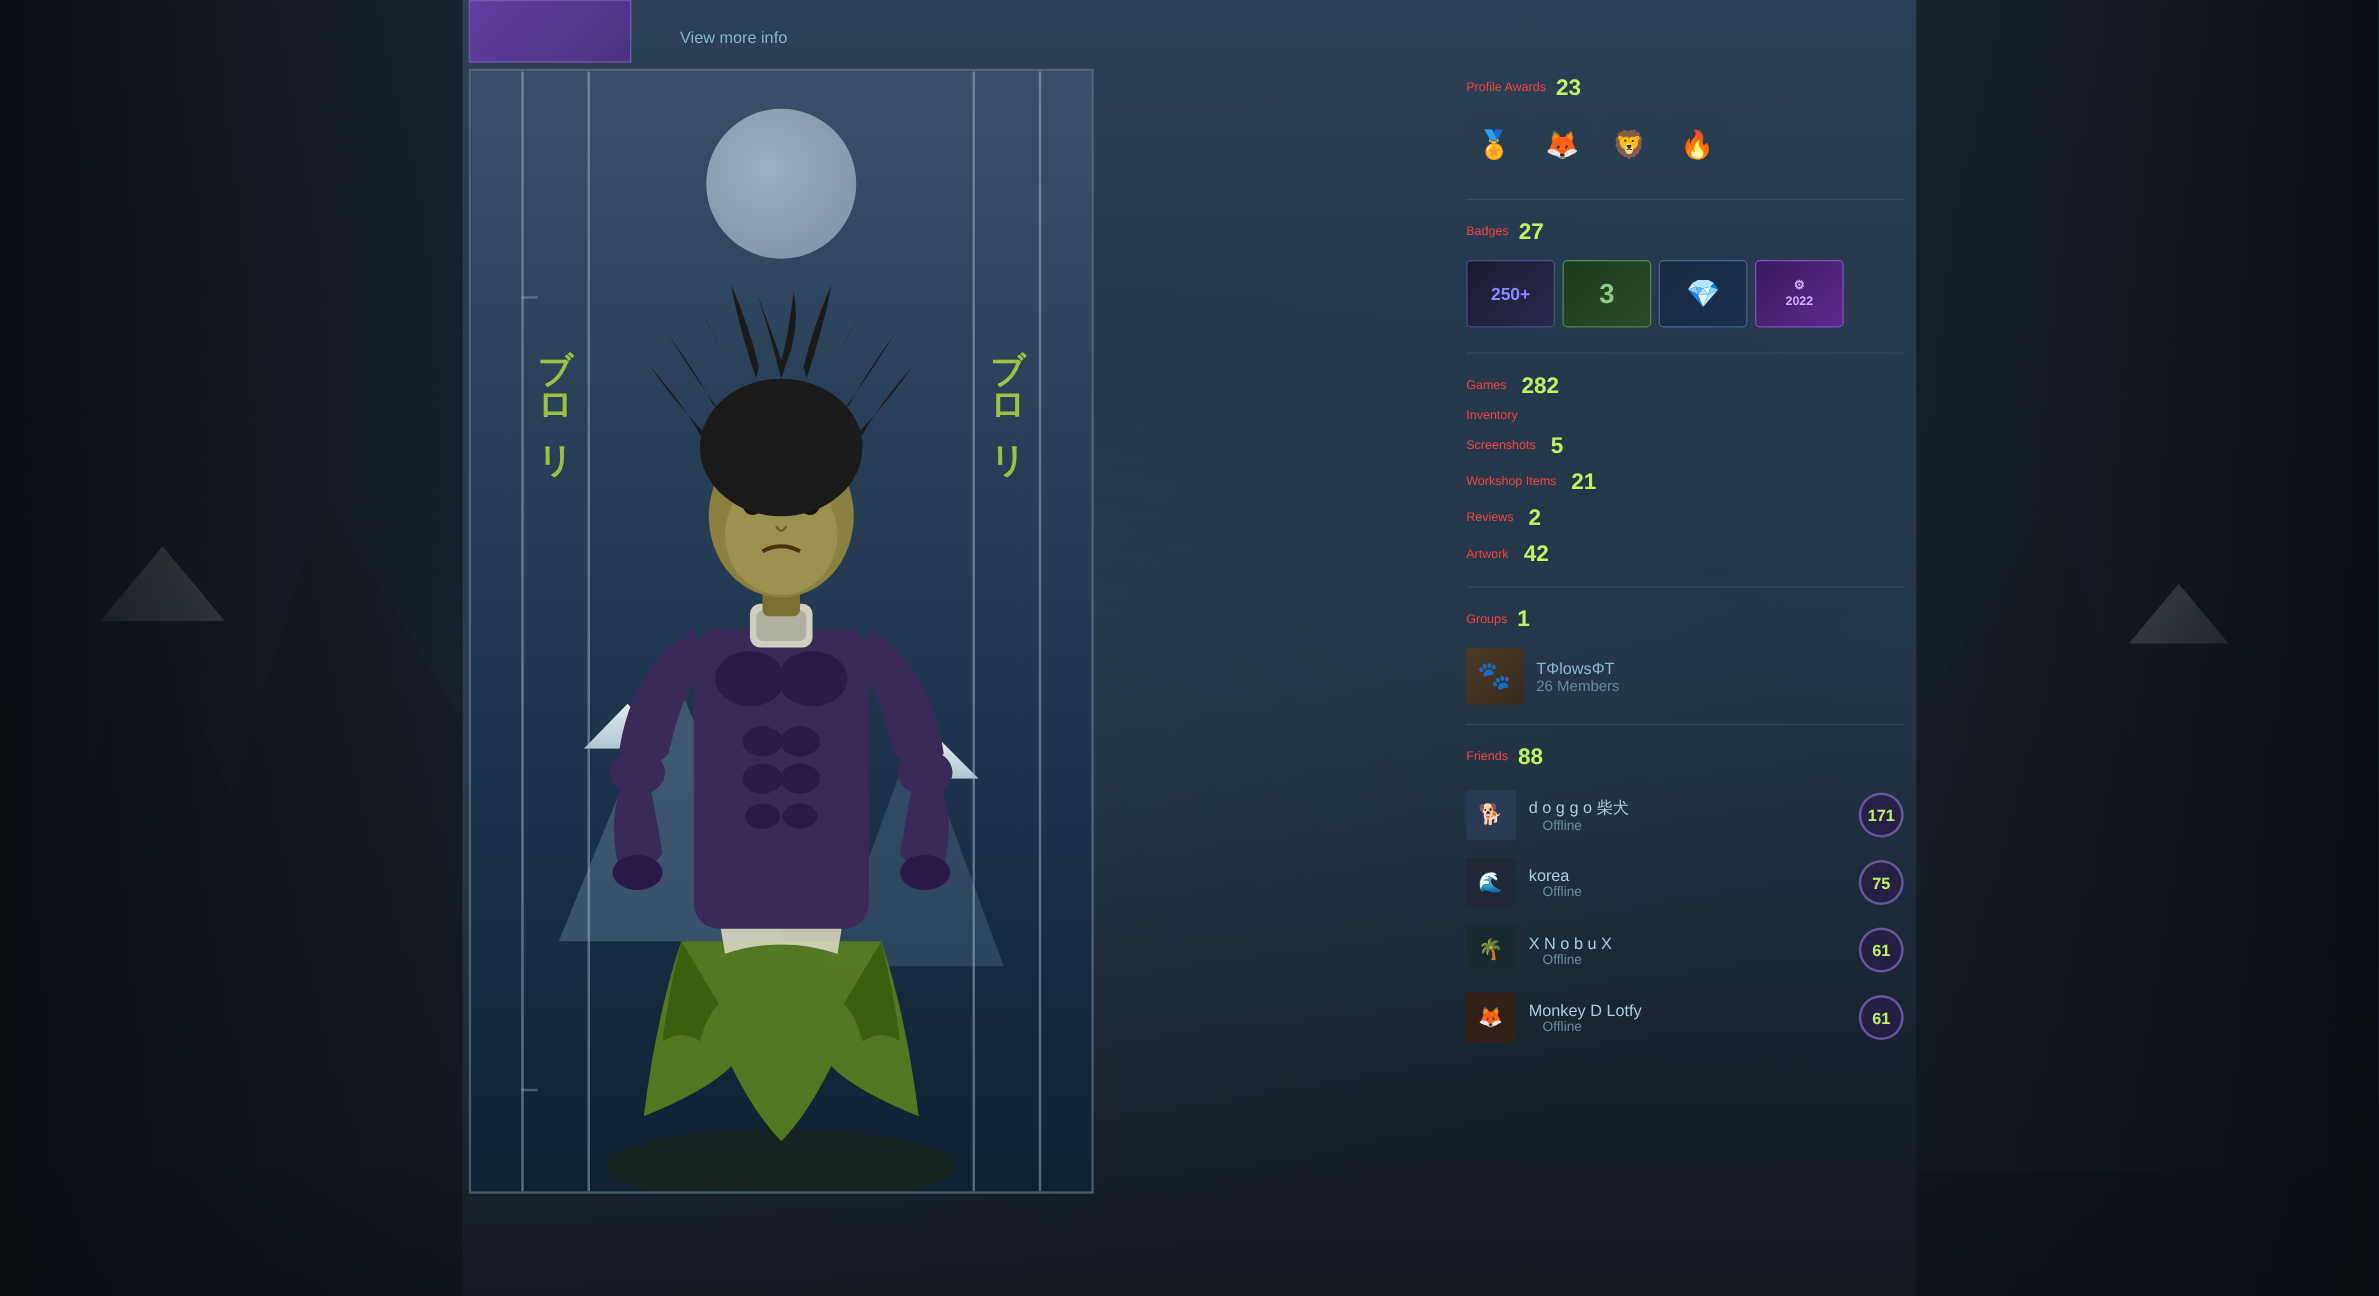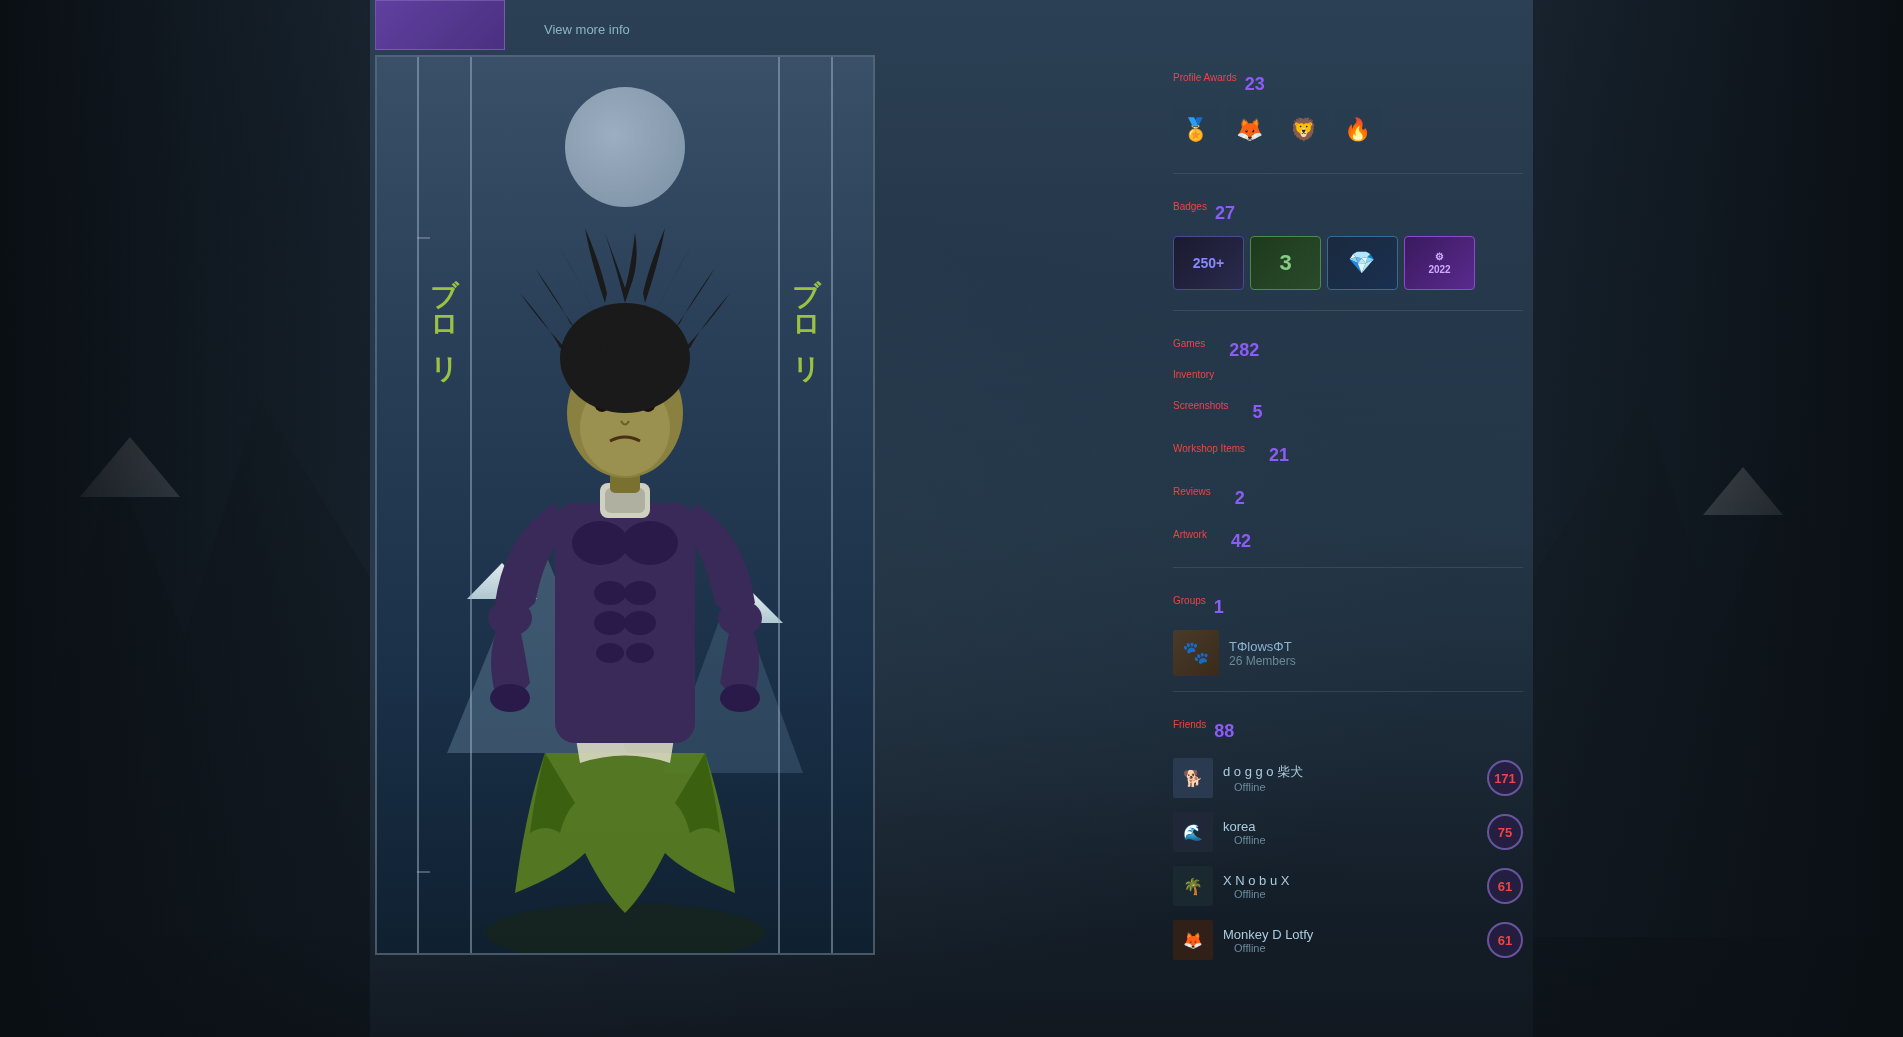--- a/index.html
+++ b/index.html
@@ -161,23 +161,22 @@
       gap: 8px;
     }
 
     .section-label {
       font-size: 10px;
       color: #ef4444;
     }
 
     .section-count {
       font-size: 18px;
-      color: #8b5cf6;
+      color: #bef264;
       font-weight: bold;
-      margin-top: 14px;
     }
 
     .badges-row {
       display: flex;
       gap: 6px;
       margin-bottom: 20px;
       margin-top: 8px;
     }
 
     .badge-item {
@@ -242,21 +241,21 @@
 
     .divider {
       height: 1px;
       background: rgba(100,120,140,0.3);
       margin: 15px 0;
     }
 
     .stat-row {
       display: flex;
       align-items: center;
-      gap: 24px;
+      gap: 12px;
       margin-bottom: 8px;
       cursor: pointer;
     }
 
     
     .group-item {
       display: flex;
       align-items: center;
       gap: 10px;
       margin-top: 10px;
@@ -329,21 +328,21 @@
 
     .friend-level {
       width: 36px;
       height: 36px;
       border-radius: 50%;
       display: flex;
       align-items: center;
       justify-content: center;
       font-size: 13px;
       font-weight: bold;
-      color: #ef4444;
+      color: #bef264;
       border: 2px solid rgba(120,100,180,0.8);
       background: rgba(40,30,70,0.8);
     }
 
     
     .far-mountain-left {
       position: absolute;
       left: 0;
       bottom: 100px;
       width: 370px;

